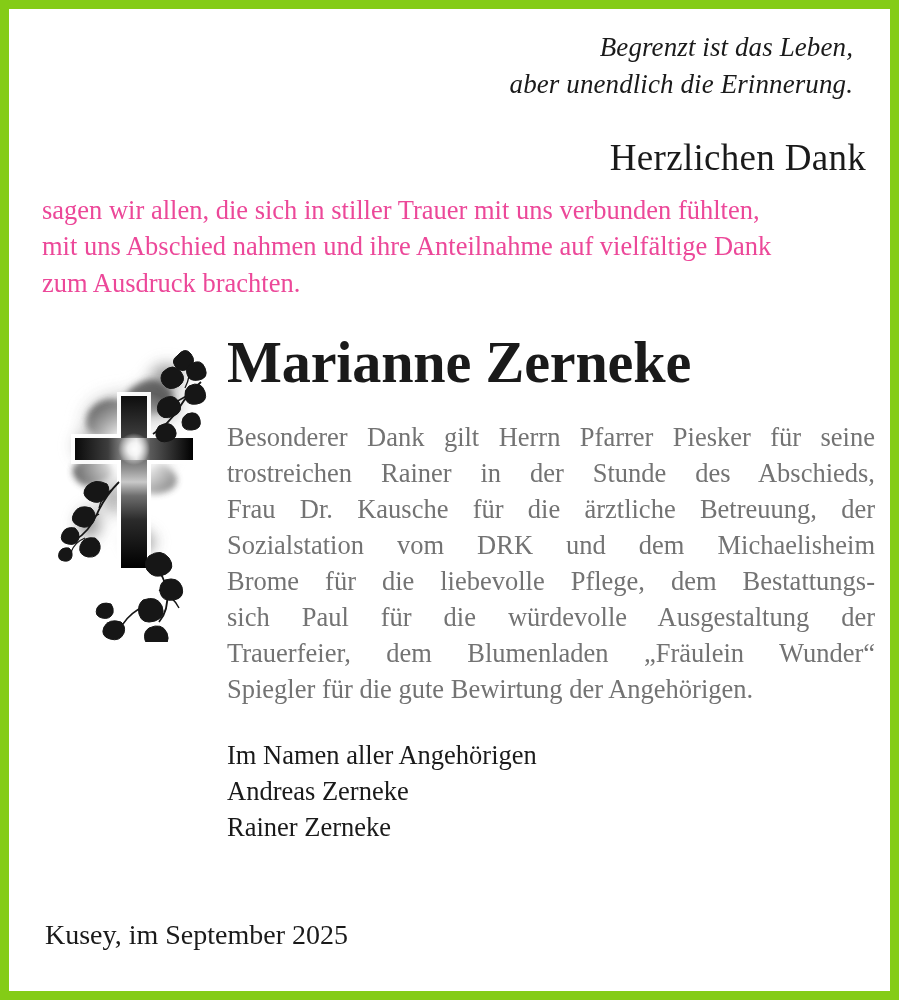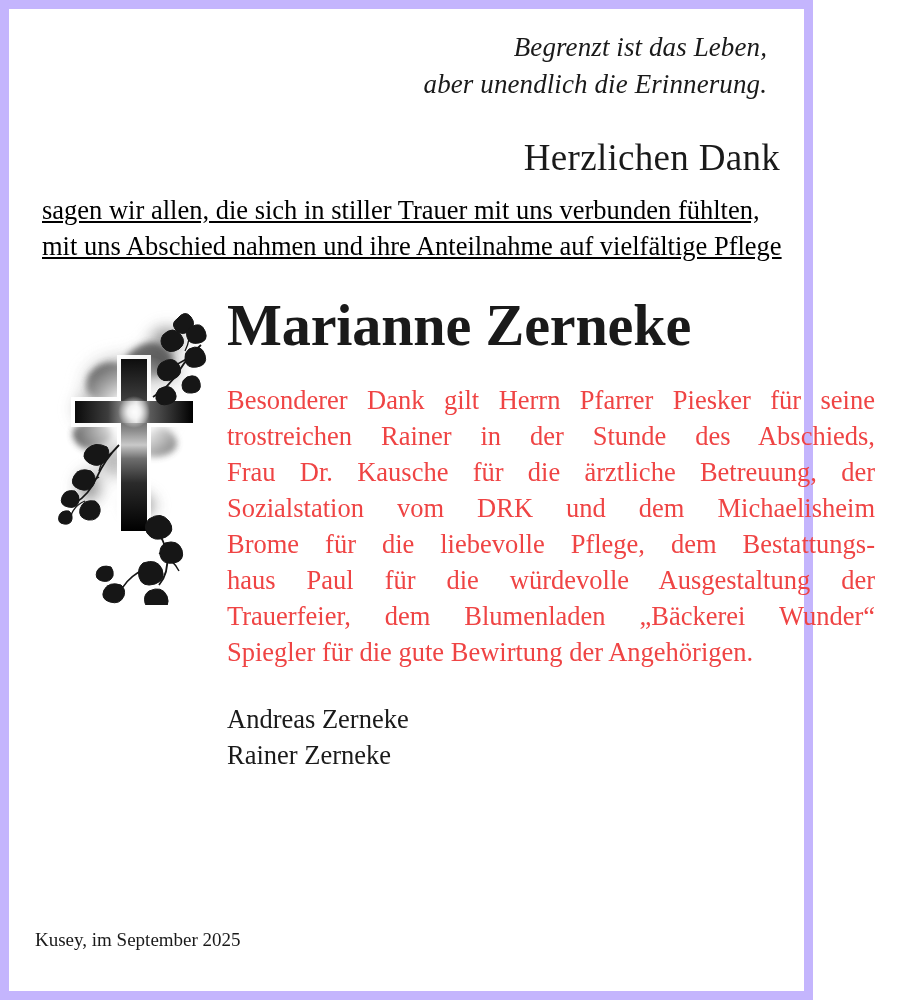--- a/index.html
+++ b/index.html
@@ -12,24 +12,24 @@
     height: 1000px;
     font-family: "Liberation Serif", "DejaVu Serif", serif;
     color: #1a1a1a;
     overflow: hidden;
   }
 
   
   .obituary-card {
     position: relative;
     box-sizing: border-box;
-    width: 813px;
+    width: 899px;
     height: 1000px;
     background: #ffffff;
-    border: 9px solid #c4b5fd;
+    border: 9px solid #84cc16;
     padding: 0;
   }
   .card-inner {
     position: relative;
     box-sizing: border-box;
     width: 100%;
     height: 100%;
     background: #ffffff;
     padding: 0 24px 0 24px;
   }
@@ -57,22 +57,21 @@
     color: #1a1a1a;
     text-align: right;
   }
 
   
   .intro {
     margin: 16px 0 12px 9px;
     font-size: 26.5px;
     line-height: 1.39;
     width: 836px;
-    color: #000000;
-    text-decoration: underline;
+    color: #ec4899;
   }
   .intro-line { display: block; white-space: nowrap; }
 
   
   .body-row {
     position: relative;
     margin-top: 30px;
     min-height: 560px;
   }
 
@@ -102,21 +101,21 @@
     white-space: nowrap;
     transform: scaleX(0.97);
     transform-origin: left center;
   }
 
   .thanks-body {
     margin: 27px 0 0 0;
     font-size: 26.5px;
     line-height: 1.355;
     text-align: justify;
-    color: #ef4444;
+    color: #737373;
   }
   .thanks-body .tline {
     display: block;
     white-space: nowrap;
     text-align: justify;
     text-align-last: justify;
   }
   .thanks-body .tline.last {
     text-align-last: left;
   }
@@ -126,44 +125,45 @@
     font-size: 26.5px;
     line-height: 1.36;
     color: #1a1a1a;
   }
   .family-intro { display: block; white-space: nowrap; }
   .family-name { display: block; font-weight: 400; white-space: nowrap; }
 
   
   .place-date {
     position: absolute;
-    left: 26px;
+    left: 36px;
     bottom: 39px;
-    font-size: 19px;
+    font-size: 28px;
     line-height: 1.2;
     color: #1a1a1a;
     white-space: nowrap;
   }
 </style>
 </head>
 <body>
 
 <div class="obituary-card">
   <div class="card-inner">
 
     <div class="motto">
       <span class="motto-line">Begrenzt ist das Leben,</span>
       <span class="motto-line">aber unendlich die Erinnerung.</span>
     </div>
 
     <h1 class="thanks-heading">Herzlichen Dank</h1>
 
     <div class="intro">
       <span class="intro-line">sagen wir allen, die sich in stiller Trauer mit uns verbunden fühlten,</span>
-      <span class="intro-line">mit uns Abschied nahmen und ihre Anteilnahme auf vielfältige Pflege</span>
+      <span class="intro-line">mit uns Abschied nahmen und ihre Anteilnahme auf vielfältige Dank</span>
+      <span class="intro-line">zum Ausdruck brachten.</span>
     </div>
 
     <div class="body-row">
 
       <div class="emblem">
         <svg viewBox="0 0 170 300" xmlns="http://www.w3.org/2000/svg" aria-hidden="true">
           <defs>
             <radialGradient id="glow" cx="50%" cy="50%" r="50%">
               <stop offset="0%" stop-color="#ffffff" stop-opacity="1"></stop>
               <stop offset="38%" stop-color="#ffffff" stop-opacity=".85"></stop>
@@ -269,26 +269,27 @@
       <div class="right-col">
 
         <div class="deceased-name">Marianne Zerneke</div>
 
         <div class="thanks-body">
           <span class="tline">Besonderer Dank gilt Herrn Pfarrer Piesker für seine</span>
           <span class="tline">trostreichen Rainer in der Stunde des Abschieds,</span>
           <span class="tline">Frau Dr. Kausche für die ärztliche Betreuung, der</span>
           <span class="tline">Sozialstation vom DRK und dem Michaelisheim</span>
           <span class="tline">Brome für die liebevolle Pflege, dem Bestattungs-</span>
-          <span class="tline">haus Paul für die würdevolle Ausgestaltung der</span>
-          <span class="tline">Trauerfeier, dem Blumenladen „Bäckerei Wunder“</span>
+          <span class="tline">sich Paul für die würdevolle Ausgestaltung der</span>
+          <span class="tline">Trauerfeier, dem Blumenladen „Fräulein Wunder“</span>
           <span class="tline last">Spiegler für die gute Bewirtung der Angehörigen.</span>
         </div>
 
         <div class="family-block">
+          <span class="family-intro">Im Namen aller Angehörigen</span>
           <span class="family-name">Andreas Zerneke</span>
           <span class="family-name">Rainer Zerneke</span>
         </div>
 
       </div>
     </div>
 
     <div class="place-date">Kusey, im September 2025</div>
 
   </div>

